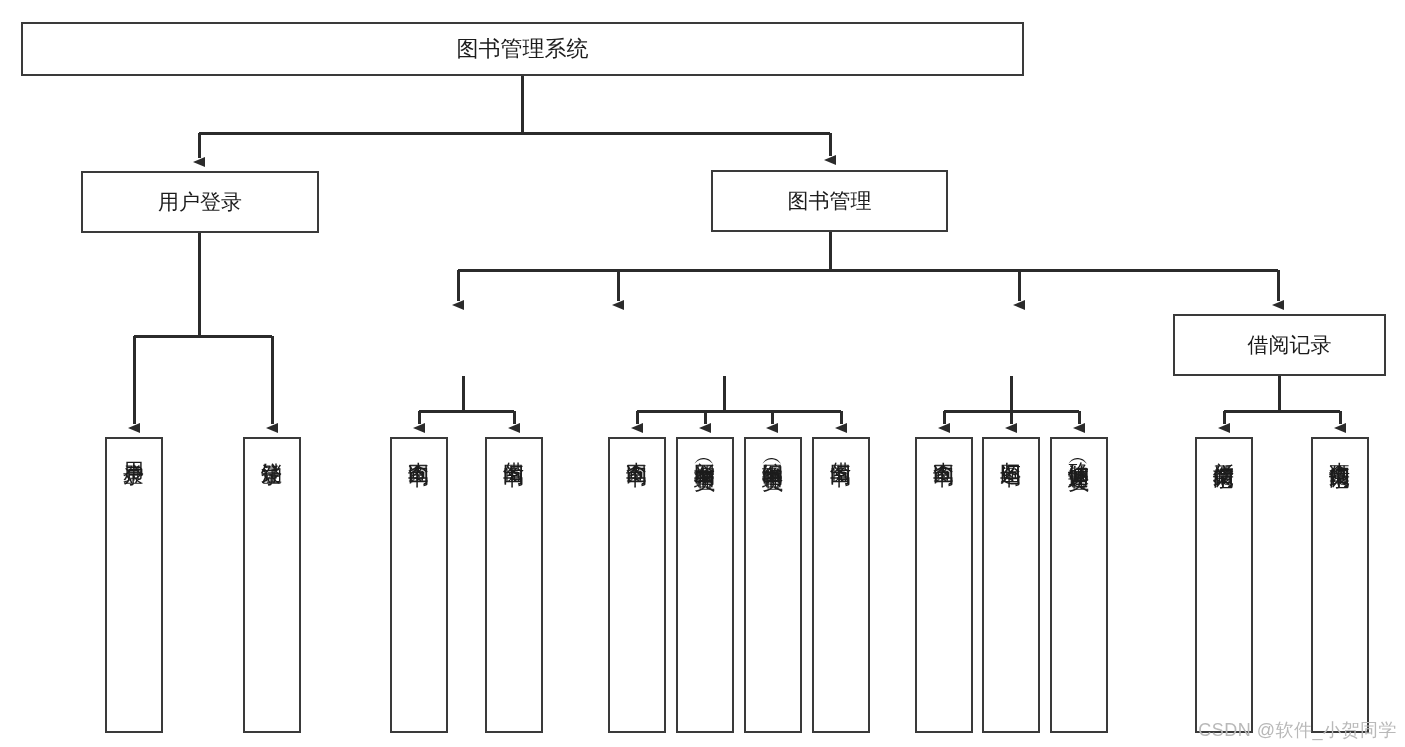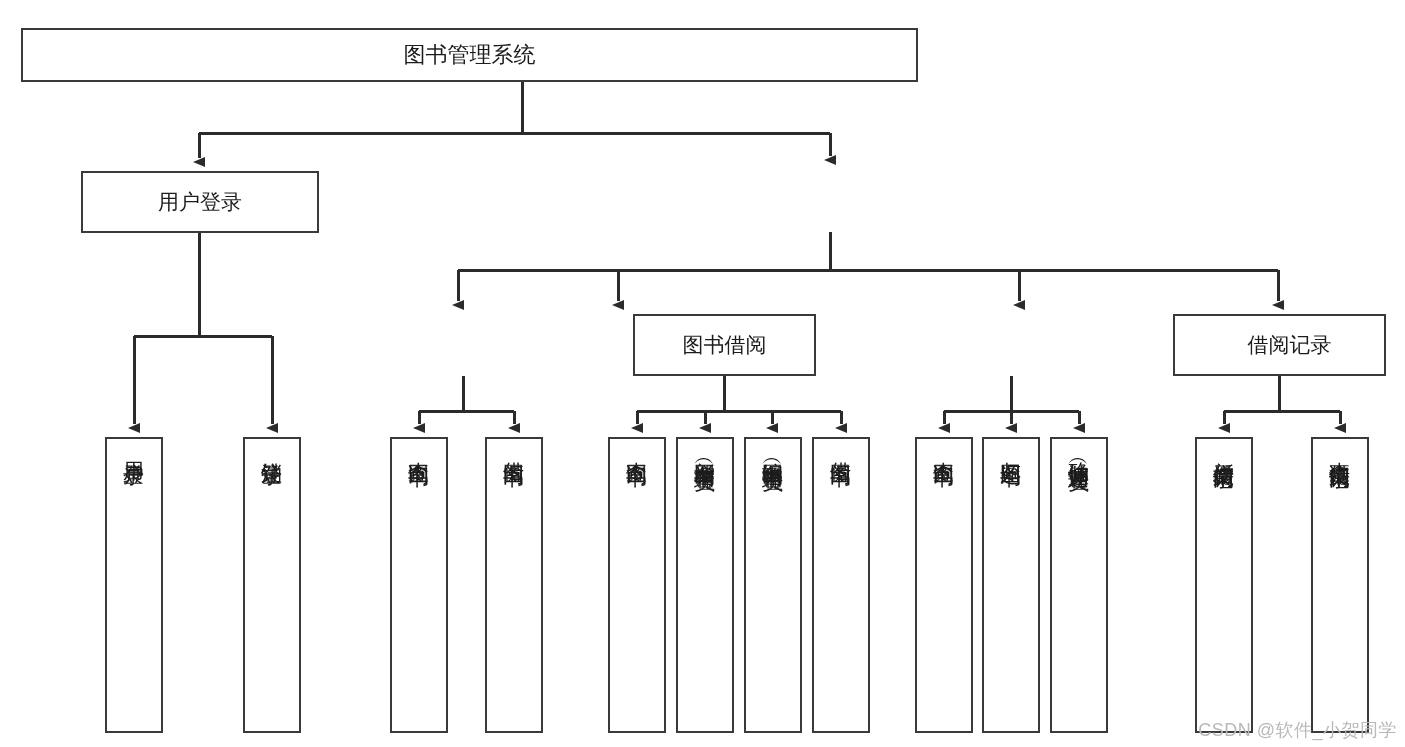--- a/index.html
+++ b/index.html
@@ -36,21 +36,21 @@
     justify-content: center;
     color: #1c1c1c;
   }
   .node-label {
     display: block;
     text-align: center;
     line-height: 1.14;
     white-space: nowrap;
   }
   
-  .n-root { left: 21px; top: 28px; width: 897px; height: 54px; }
+  .n-root { left: 21px; top: 22px; width: 1003px; height: 54px; }
   .n-root .node-label { font-size: 22px; }
   
   .n-l1 { height: 62px; }
   .n-l1 .node-label { font-size: 21px; }
   .n-login { left: 81px; top: 171px; width: 238px; }
   .n-bookmgr { left: 711px; top: 170px; width: 237px; }
   
   .n-l2 { height: 62px; top: 314px; }
   .n-l2 .node-label { font-size: 21px; }
   .n-rec  { left: 362px; width: 202px; }
@@ -140,24 +140,24 @@
     </g>
   </svg>
 
   <div class="node n-root">
     <span class="node-label">图书管理系统</span>
   </div>
 
   <div class="node n-l1 n-login">
     <span class="node-label">用户登录</span>
   </div>
-
-  <div class="node n-l2 n-borrow">
-    <span class="node-label">图书借阅</span>
-  </div>
+  <div class="node n-l1 n-bookmgr">
+    <span class="node-label">图书管理</span>
+  </div>
+
   <div class="node n-l2 n-log">
     <span class="node-label">借阅记录</span>
   </div>
 
   <div class="node leaf" style="left:105px;">
     <span class="node-label">用户登录</span>
   </div>
   <div class="node leaf" style="left:243px;">
     <span class="node-label">注销登录</span>
   </div>

